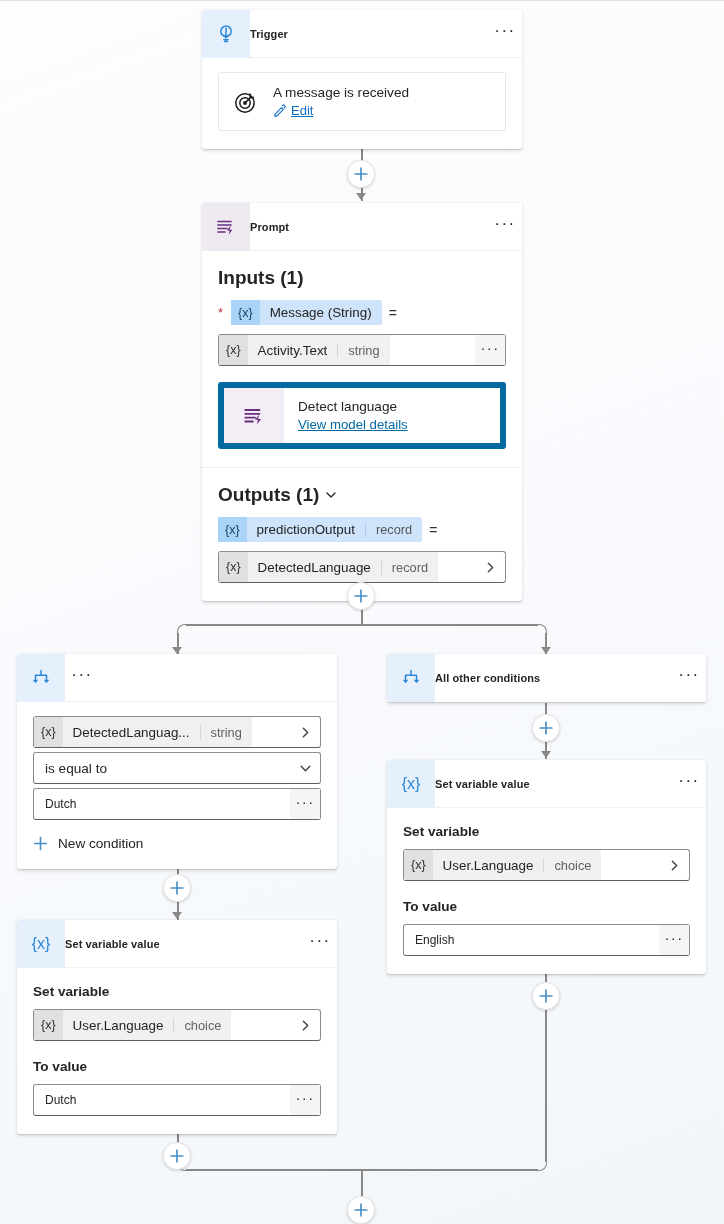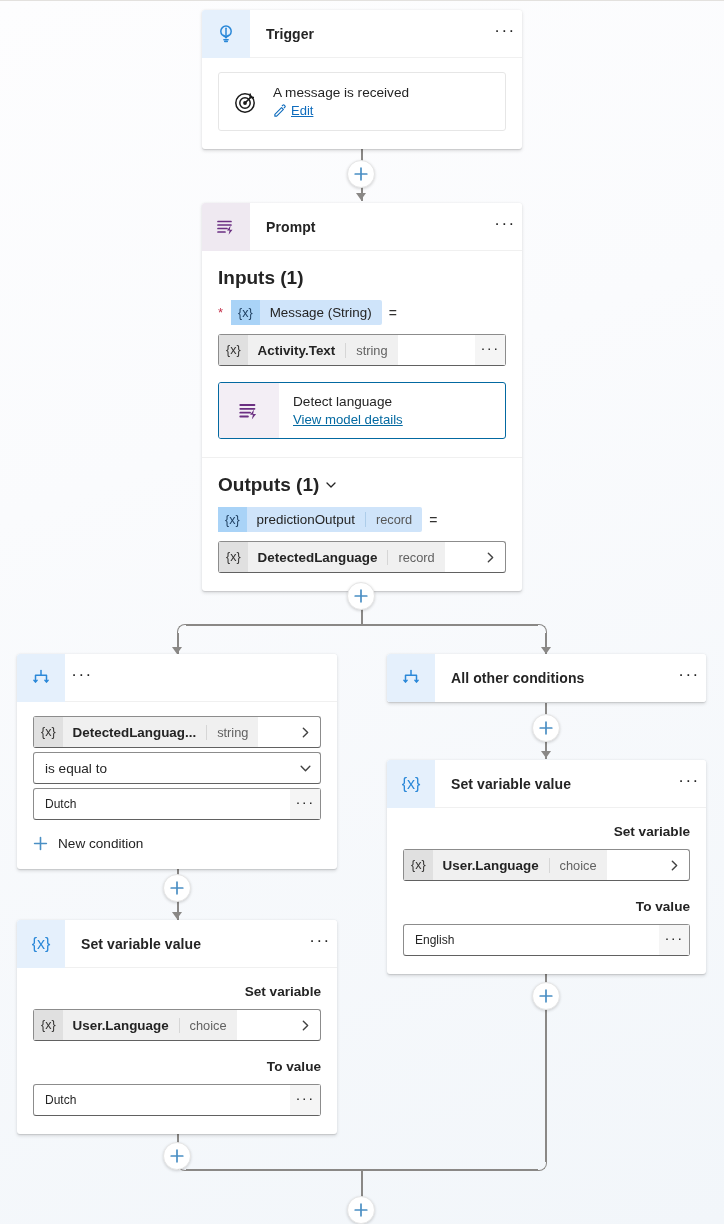--- a/index.html
+++ b/index.html
@@ -60,22 +60,22 @@
     background: #fff;
   }
   .node-iconbox {
     width: 48px; height: 48px; flex: 0 0 48px;
     display: flex; align-items: center; justify-content: center;
   }
   .ic-blue { background: #e5f0fc; }
   .ic-purple { background: #efe9f1; }
   .node-title {
     flex: 1 1 auto;
-    font-size: 14px; font-weight: 600; color: #242424;
-    padding-left: 16px; letter-spacing: .1px;
+    font-size: 11px; font-weight: 600; color: #242424;
+    letter-spacing: .1px;
   }
   .ellipsis {
     flex: 0 0 auto; width: 34px; height: 48px;
     display: flex; align-items: center; justify-content: center;
     color: #242424; font-size: 17px; letter-spacing: 1.5px;
     cursor: pointer; padding-bottom: 6px;
   }
   .node-body { padding: 14px 16px 16px 16px; }
 
   
@@ -85,37 +85,37 @@
     background: #ffffff; padding: 12px 14px;
   }
   .sub-card .txt { display: flex; flex-direction: column; gap: 3px; }
   .sub-title { font-size: 13.6px; color: #242424; font-weight: 400; }
   .sub-link { font-size: 13px; color: #0f6cbd; text-decoration: underline; cursor: pointer; }
   .link-row { display: flex; align-items: center; gap: 5px; }
 
   
   .model-card {
     display: flex; align-items: stretch;
-    border: 1px solid #0369a1; border-radius: 3px; overflow: hidden;
+    border: 6px solid #0369a1; border-radius: 3px; overflow: hidden;
     background: #fff;
   }
   .model-iconbox {
     width: 60px; flex: 0 0 60px; background: #f3eef5;
     display: flex; align-items: center; justify-content: center;
   }
   .model-txt { padding: 11px 14px; display: flex; flex-direction: column; gap: 3px; }
   .model-title { font-size: 13.6px; color: #242424; }
   .model-link { font-size: 13.2px; color: #0369a1; text-decoration: underline; cursor: pointer; }
 
   
   .section-label {
     font-size: 19px; font-weight: 600; color: #242424;
     display: flex; align-items: center; gap: 6px;
   }
-  .field-label { font-size: 13.6px; font-weight: 600; color: #242424; text-align: right; }
+  .field-label { font-size: 13.6px; font-weight: 600; color: #242424; }
 
   
   .pill-row { display: flex; align-items: center; gap: 7px; }
   .pill {
     display: inline-flex; align-items: center;
     background: #cfe4fa; border-radius: 2px; height: 25px;
   }
   .pill .xtag {
     background: #a9d3f7; color: #1b3c5e;
     font-size: 12.5px; padding: 0 7px; height: 25px;
@@ -134,21 +134,21 @@
     border: 1px solid #8c8c8c; border-bottom: 1.6px solid #616161;
     border-radius: 3px; background: #fff; height: 32px;
   }
   .tok {
     display: inline-flex; align-items: center; height: 30px; background: #f0f0f0;
   }
   .tok .xtag {
     background: #e0e0e0; color: #323130; font-size: 12.5px;
     padding: 0 7px; height: 30px; display: flex; align-items: center;
   }
-  .tok .tname { font-size: 13.4px; color: #242424; padding: 0 10px; font-weight: bold; }
+  .tok .tname { font-size: 13.4px; color: #242424; padding: 0 10px; }
   .tok .ttype {
     font-size: 12.8px; color: #616161; padding: 0 10px;
     border-left: 1px solid #d6d6d6;
   }
   .vb-spacer { flex: 1 1 auto; }
   .vb-dots {
     width: 30px; height: 30px; flex: 0 0 30px;
     display: flex; align-items: center; justify-content: center;
     background: #f5f5f5; color: #242424; font-size: 15px;
     letter-spacing: 1.3px; cursor: pointer; padding-bottom: 5px;

